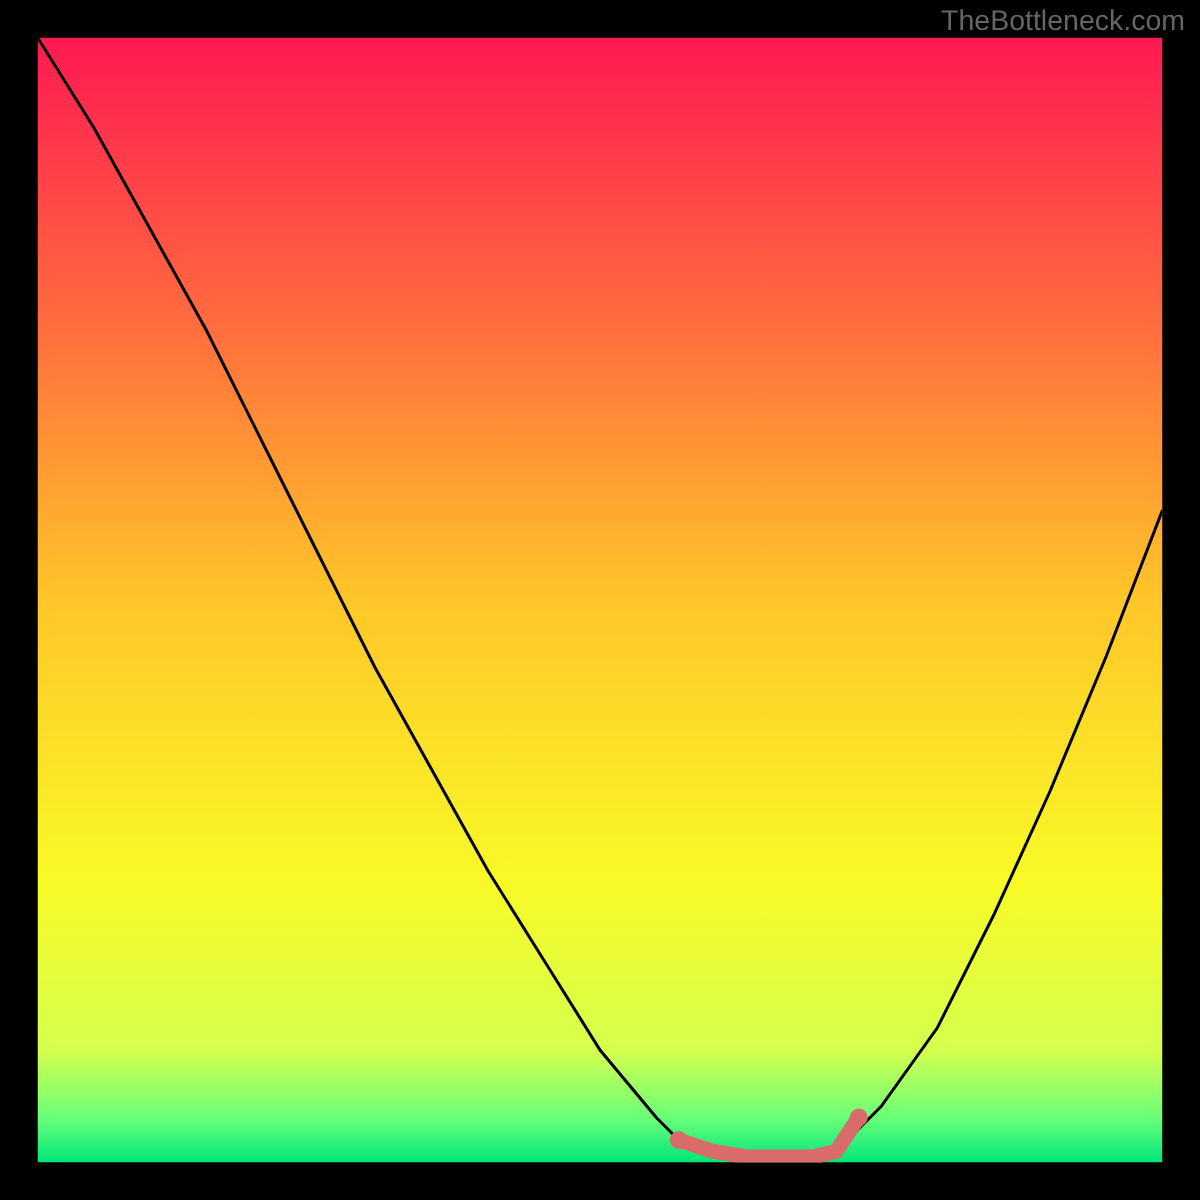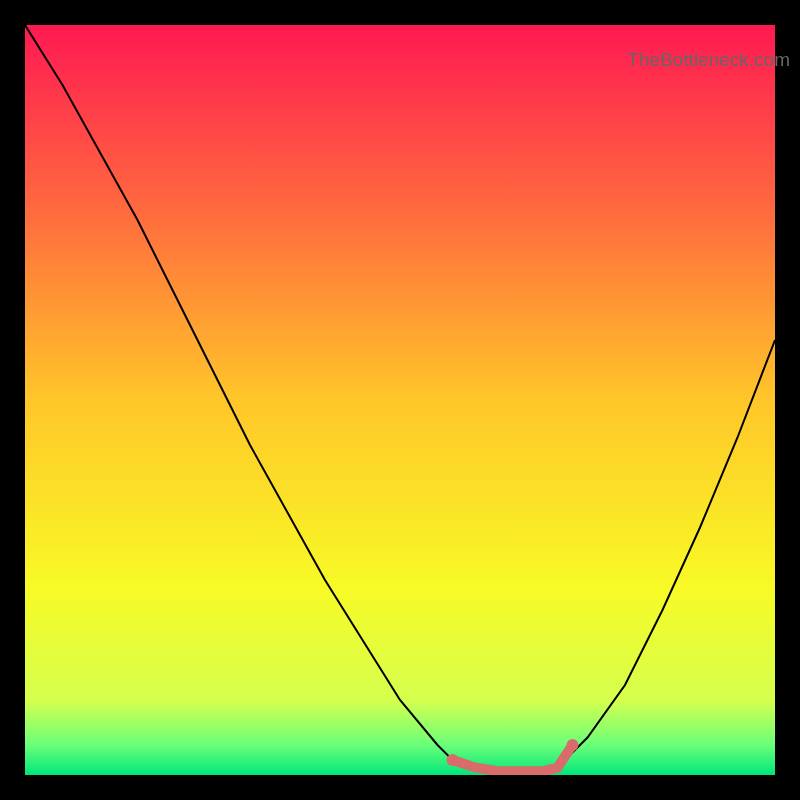--- a/index.html
+++ b/index.html
@@ -10,21 +10,20 @@
     position: relative;
     font-family: Arial, sans-serif;
   }
   .watermark {
     position: absolute;
     top: 4px;
     right: 10px;
     color: #666;
     font-size: 19px;
     z-index: 10;
-    margin-top: 45px;
   }
   .chart {
     position: absolute;
     top: 25px;
     left: 25px;
     width: 750px;
     height: 750px;
   }
 </style>
 </head>

